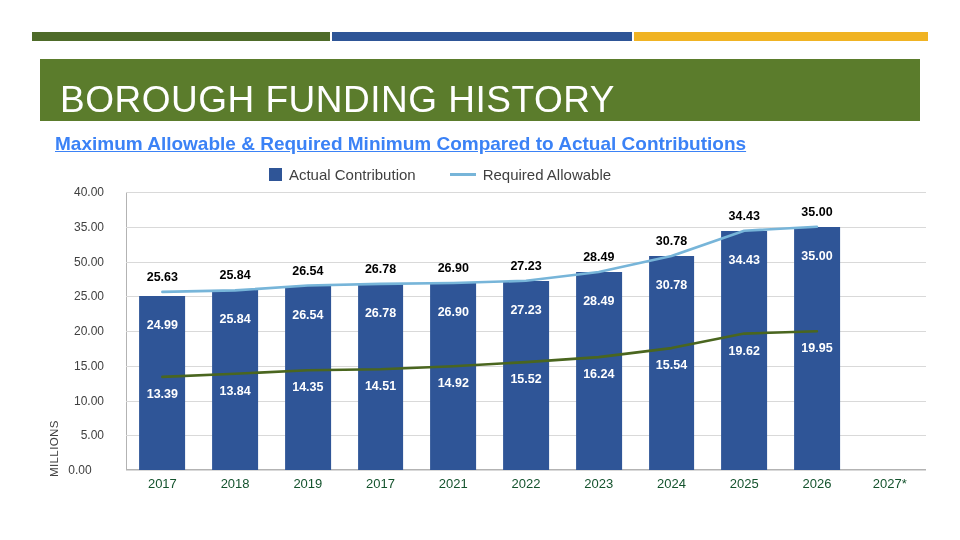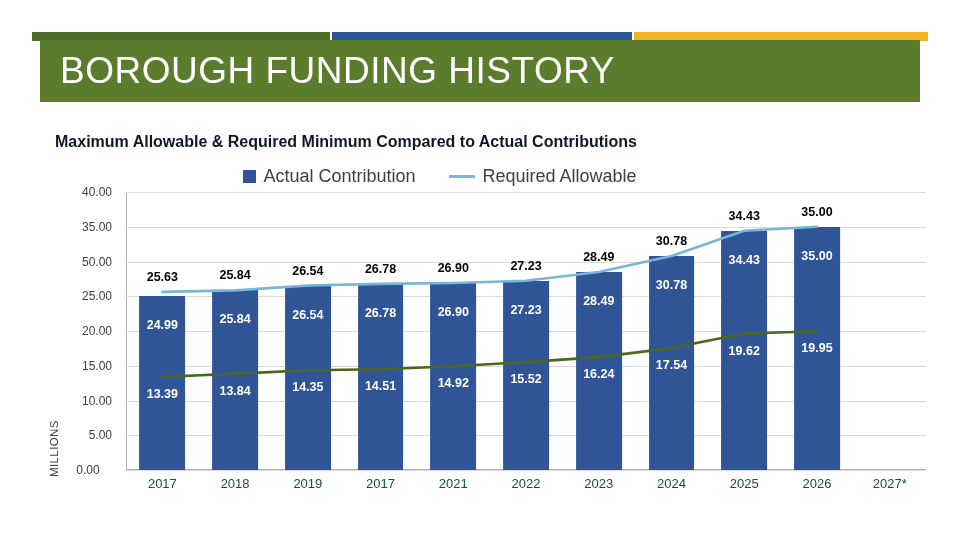--- a/index.html
+++ b/index.html
@@ -29,57 +29,58 @@
     display: flex;
   }
   .accent-bar { height: 100%; }
   .accent-green { flex: 0 0 298px; background: #4e6b29; }
   .accent-blue  { flex: 0 0 300px; background: #2e5597; margin-left: 2px; }
   .accent-gold  { flex: 1 1 auto;  background: #f0b323; margin-left: 2px; }
 
   
   .title-banner {
     position: absolute;
-    top: 40px;
+    top: 59px;
     left: 40px;
     width: 880px;
     height: 62px;
     background: #5b7c2c;
     display: flex;
-    align-items: center;
+    align-items: flex-end;
   }
   .title-text {
     color: #ffffff;
     font-size: 37px;
     letter-spacing: 0.5px;
     padding-left: 20px;
     font-weight: 400;
     white-space: nowrap;
   }
 
   
   .subtitle {
     position: absolute;
     top: 133px;
     left: 55px;
-    color: #0f172a;
-    font-size: 16px;
+    color: #3b82f6;
+    font-size: 19px;
     font-weight: bold;
+    text-decoration: underline;
   }
 
   
   .legend {
     position: absolute;
     top: 166px;
     left: 0;
     width: 880px;
     display: flex;
     justify-content: center;
     gap: 34px;
-    font-size: 18px;
+    font-size: 15px;
     color: #404040;
   }
   .legend-item {
     display: flex;
     align-items: center;
     gap: 7px;
   }
   .swatch-box {
     width: 13px;
     height: 13px;
@@ -114,21 +115,21 @@
   }
   .y-labels {
     position: absolute;
     left: 72px;
     top: 0;
     width: 48px;
     height: 278px;
   }
   .y-label {
     position: absolute;
-    right: 8px;
+    right: 16px;
     font-size: 12px;
     color: #404040;
     transform: translateY(-50%);
     text-align: right;
     width: 100%;
   }
   .plot {
     position: absolute;
     left: 126px;
     top: 0;
@@ -319,21 +320,21 @@
           <div class="bar-slot">
             <div class="bar" style="height: 198.005px; background: rgb(47, 85, 151);"></div>
             <div class="bar-top-label" style="top: 101.995px;">28.49</div>
             <div class="max-label" style="top: 57.9945px;">28.49</div>
             <div class="bar-bottom-label" style="top: 175.132px;">16.24</div>
           </div>
           <div class="bar-slot">
             <div class="bar" style="height: 213.921px; background: rgb(47, 85, 151);"></div>
             <div class="bar-top-label" style="top: 86.079px;">30.78</div>
             <div class="max-label" style="top: 42.079px;">30.78</div>
-            <div class="bar-bottom-label" style="top: 166.097px;">17.54</div>
+            <div class="bar-bottom-label" style="top: 166.097px;">15.54</div>
           </div>
           <div class="bar-slot">
             <div class="bar" style="height: 239.288px; background: rgb(47, 85, 151);"></div>
             <div class="bar-top-label" style="top: 60.7115px;">34.43</div>
             <div class="max-label" style="top: 16.7115px;">34.43</div>
             <div class="bar-bottom-label" style="top: 151.641px;">19.62</div>
           </div>
           <div class="bar-slot">
             <div class="bar" style="height: 243.25px; background: rgb(47, 85, 151);"></div>
             <div class="bar-top-label" style="top: 56.75px;">35.00</div>

